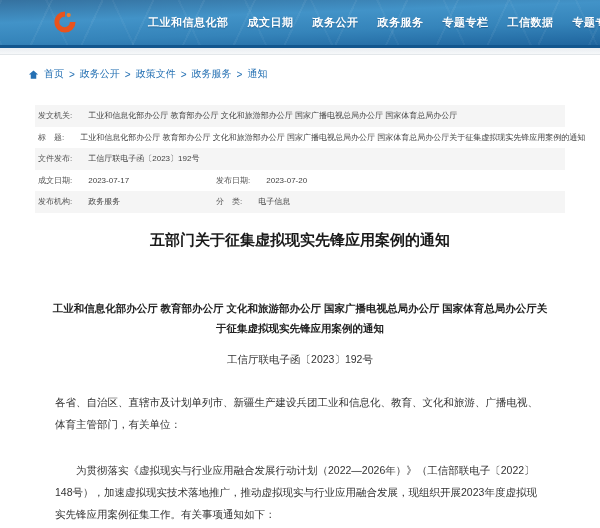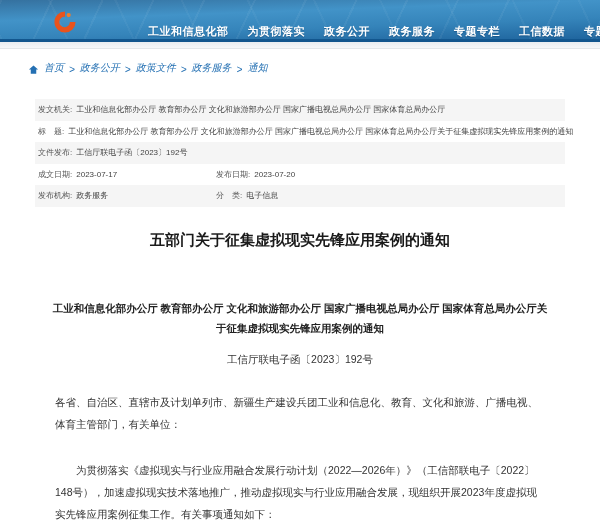--- a/index.html
+++ b/index.html
@@ -1,72 +1,72 @@
 <!DOCTYPE html>
 <html><head>
 <meta charset="utf-8">
 <style>
   * { margin:0; padding:0; box-sizing:border-box; }
   html,body { width:600px; height:528px; overflow:hidden; background:#fff;
     font-family:"Liberation Sans","DejaVu Sans",sans-serif; color:#333; }
 
   
   .topnav {
-    position:relative; height:42px; width:600px;
+    position:relative; height:48px; width:600px;
     background:
       repeating-linear-gradient(115deg, rgba(255,255,255,0.05) 0 2px, rgba(255,255,255,0) 2px 46px),
       repeating-linear-gradient(65deg, rgba(255,255,255,0.04) 0 2px, rgba(255,255,255,0) 2px 60px),
       linear-gradient(178deg, #35719f 0%, #4293c8 35%, #3584ba 65%, #1f659e 100%);
     border-bottom:3px solid #12568e;
-    display:flex; align-items:flex-end;
+    display:flex; align-items:center;
   }
   .topnav .logo { position:absolute; left:52px; top:9px; width:26px; height:26px; }
   .nav-items { display:flex; gap:19px; padding-left:148px; align-items:center; white-space:nowrap; }
   .nav-item { color:#fff; font-size:11px; font-weight:600; text-decoration:none; letter-spacing:0.5px;
     text-shadow:0 1px 1px rgba(0,40,80,.35); cursor:pointer; }
   .subnav-strip { height:7px; background:linear-gradient(180deg,#e9edf1,#f6f8fa); border-bottom:1px solid #e3e7ea; }
 
   
-  .breadcrumb { display:flex; align-items:flex-end; gap:5px; padding:12px 0 10px 28px;
-    font-size:10px; color:#2470b3;font-style:italic; }
+  .breadcrumb { display:flex; align-items:center; gap:5px; padding:12px 0 10px 28px;
+    font-size:10px; color:#2470b3; }
   .breadcrumb .home-icon { width:11px; height:11px; display:inline-block; }
   .crumb { color:#2470b3; text-decoration:none; cursor:pointer; }
   .crumb-sep { color:#2470b3; }
 
   
   .meta-table { margin:14px 35px 0 35px; width:530px; font-size:8px; color:#555; }
   .meta-row { display:flex; align-items:flex-end; padding:6px 3px; line-height:1.2; white-space:nowrap; }
   .meta-row.alt { background:#f5f5f5; }
   .meta-label { flex:none; color:#555; }
-  .meta-value { margin-left:4px; color:#444; }
+  .meta-value { margin-left:16px; color:#444; }
   .meta-cell { flex:none; width:178px; display:flex; }
   .meta-cell2 { flex:1; display:flex; }
 
   
-  .doc-title { margin-top:24px; text-align:center; font-size:15px; font-weight:700; color:#1a1a1a; }
+  .doc-title { margin-top:18px; text-align:center; font-size:15px; font-weight:700; color:#1a1a1a; }
   .doc-subtitle { margin:48px 52px 0 52px; text-align:center; font-size:10.5px; font-weight:700;
     line-height:20px; color:#222; }
   .doc-number { margin-top:15px; text-align:center; font-size:10.5px; color:#333; }
   .article-body { margin:16px 55px; width:490px; font-size:10.5px; line-height:22px; color:#333; }
   .para { margin-top:24px; }
   .para.indent { text-indent:2em; }
 </style>
 </head>
 <body>
 
 <div class="topnav">
   <span class="logo">
     <svg viewBox="0 0 32 32" width="26" height="26" aria-hidden="true">
       <path d="M16 3 A13 13 0 1 0 29 16 L22 16 A6.5 6.5 0 1 1 16 9.5 Z" fill="#e8531d"></path>
       <circle cx="20.5" cy="7.5" r="2.6" fill="#f07c2a"></circle>
     </svg>
   </span>
   <div class="nav-items">
     <a class="nav-item">工业和信息化部</a>
-    <a class="nav-item">为贯彻落实</a>
+    <a class="nav-item">成文日期</a>
     <a class="nav-item">政务公开</a>
     <a class="nav-item">政务服务</a>
     <a class="nav-item">专题专栏</a>
     <a class="nav-item">工信数据</a>
     <a class="nav-item">专题专栏</a>
   </div>
 </div>
 <div class="subnav-strip"></div>
 
 <div class="breadcrumb">

